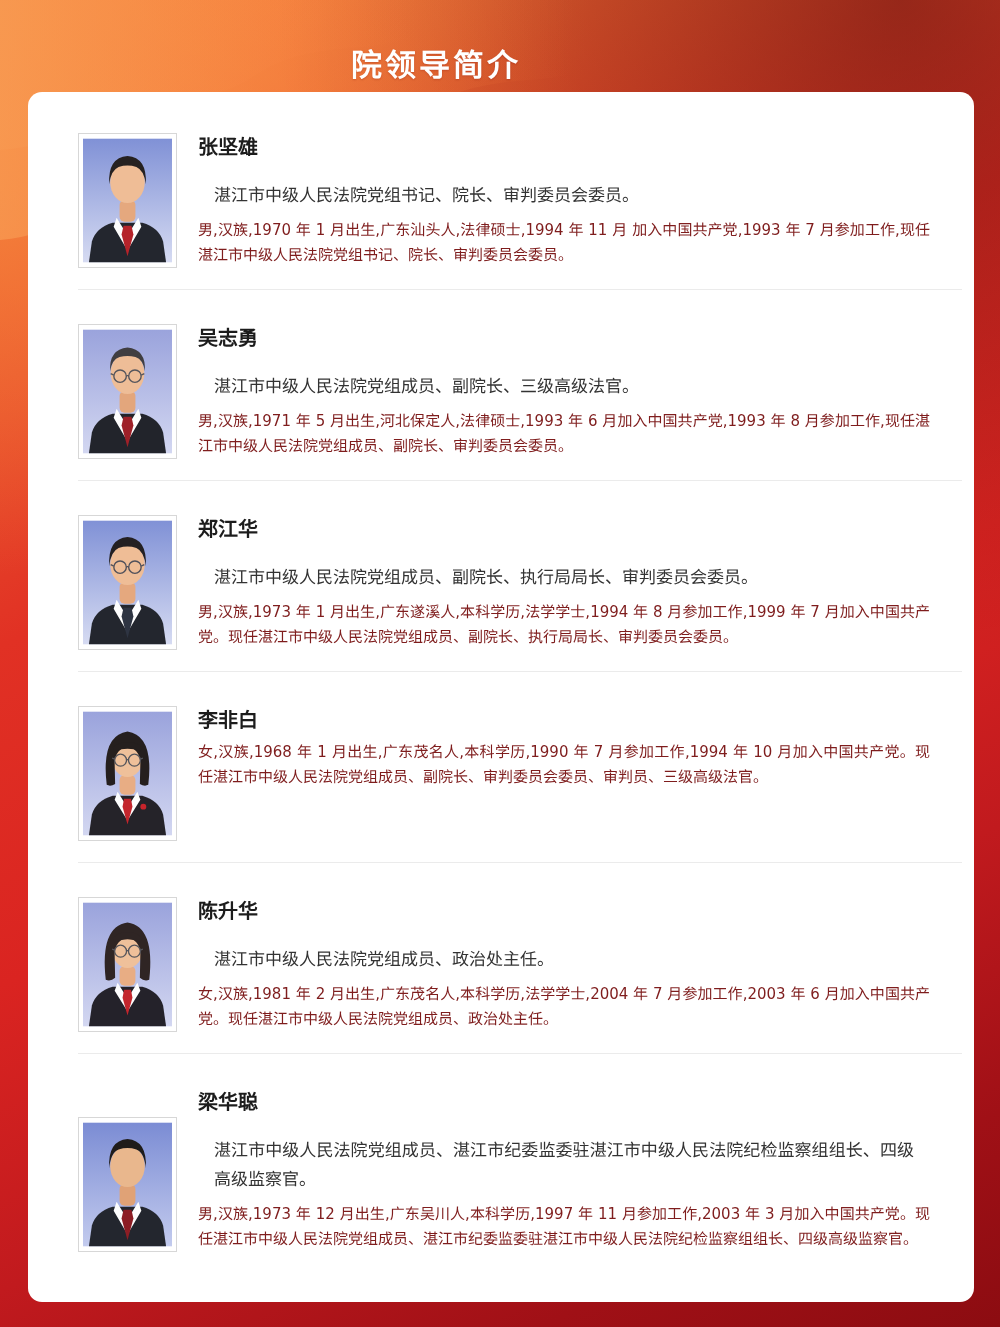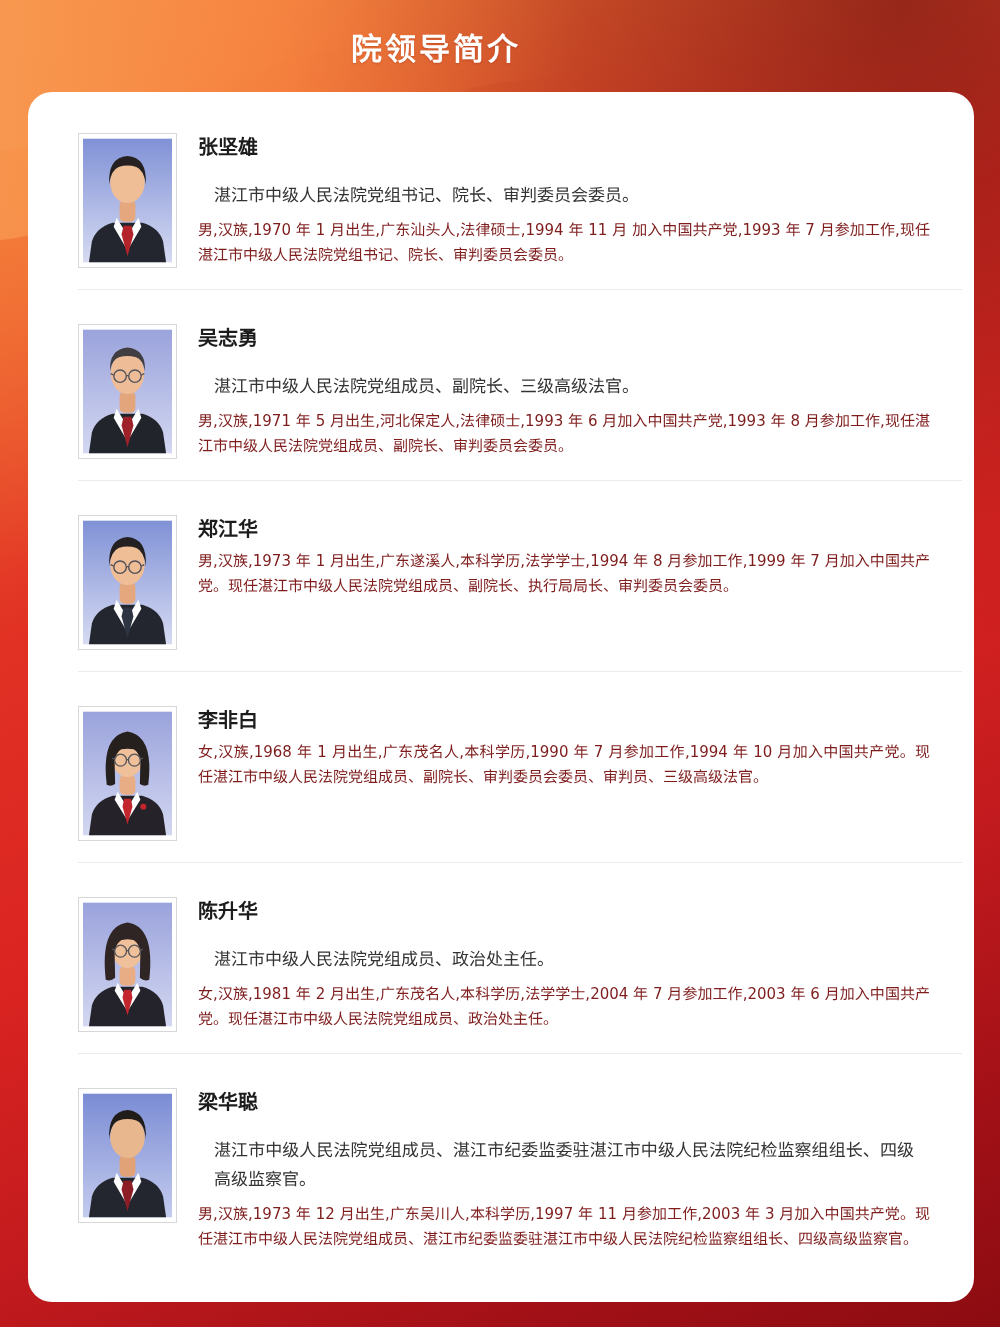--- a/index.html
+++ b/index.html
@@ -10,38 +10,38 @@
   }
   .bg{
     position:absolute;inset:0;z-index:0;
     background:
       radial-gradient(120% 95% at 90% 0%, rgba(70,2,8,0.50) 0%, rgba(70,2,8,0) 52%),
       radial-gradient(95% 70% at 0% 0%, rgba(248,139,62,0.95) 0%, rgba(248,139,62,0) 62%),
       linear-gradient(155deg,#f1853f 0%,#ec5e2f 16%,#e13124 36%,#da2421 55%,#c11a1e 72%,#a01016 88%,#8c0c11 100%);
   }
   .waves{position:absolute;left:0;top:0;z-index:1;pointer-events:none;}
   .page-header{
-    position:absolute;left:0;top:0;width:872px;height:92px;z-index:2;
+    position:absolute;left:0;top:16px;width:872px;height:92px;z-index:2;
     display:flex;align-items:center;justify-content:center;
   }
   .page-title{
     color:#ffffff;font-size:31px;font-weight:700;letter-spacing:3px;margin:0;
     text-shadow:0 1px 2px rgba(120,10,10,0.25);
   }
   .card{
     position:absolute;left:28px;top:92px;width:946px;height:1210px;z-index:2;
-    background:#ffffff;border-radius:24px;box-sizing:border-box;
+    background:#ffffff;border-radius:14px;box-sizing:border-box;
     padding:41px 12px 25px 50px;
   }
   .profile{
     display:flex;align-items:flex-start;
     padding:34px 0 21px;border-bottom:1px solid #ebebeb;
   }
   .profile:first-child{padding-top:0;}
-  .profile:last-child{border-bottom:none;padding-bottom:0;}
+  .profile:last-child{border-bottom:none;padding-bottom:0;align-items:flex-end;}
   .photo{
     flex:0 0 auto;width:89px;height:125px;background:#fff;
     border:1px solid #d7d7d7;padding:4px;
   }
   .photo svg{display:block;}
   .info{flex:1;margin-left:21px;padding-right:32px;min-width:0;}
   .leader-name{
     margin:2px 0 0;font-size:20px;line-height:24px;font-weight:700;color:#1c1c1c;
   }
   .leader-title{
@@ -143,20 +143,21 @@
         <path d="M26.5,46 Q25,18 45,16.5 Q65,18 63.5,46 Q62,31 54,27.5 Q45,24.5 36,27.5 Q28,31 26.5,46 Z" fill="#242022"></path>
         <g stroke="#50505a" stroke-width="1.4" fill="none">
           <circle cx="37.5" cy="47" r="6.3"></circle>
             <circle cx="52.5" cy="47" r="6.3"></circle>
           <path d="M43.8,46.5 L46.2,46.5 M31.2,46 L28,44.5 M58.8,46 L62,44.5"></path>
         </g>
       </svg>
     </div>
     <div class="info">
       <h2 class="leader-name">郑江华</h2>
+      <p class="leader-title">湛江市中级人民法院党组成员、副院长、执行局局长、审判委员会委员。</p>
       <p class="leader-bio">男,汉族,1973 年 1 月出生,广东遂溪人,本科学历,法学学士,1994 年 8 月参加工作,1999 年 7 月加入中国共产党。现任湛江市中级人民法院党组成员、副院长、执行局局长、审判委员会委员。</p>
     </div>
   </section>
 
   <section class="profile">
     <div class="photo">
       <svg width="89" height="125" viewBox="0 0 90 125">
         <rect width="90" height="125" fill="url(#pbg2)"></rect>
         <path d="M6,125 L9,104 Q13,90 30,85 L60,85 Q77,90 81,104 L84,125 Z" fill="#252329"></path>
         <rect x="37" y="64" width="16" height="20" rx="5" fill="#e8ad84"></rect>

